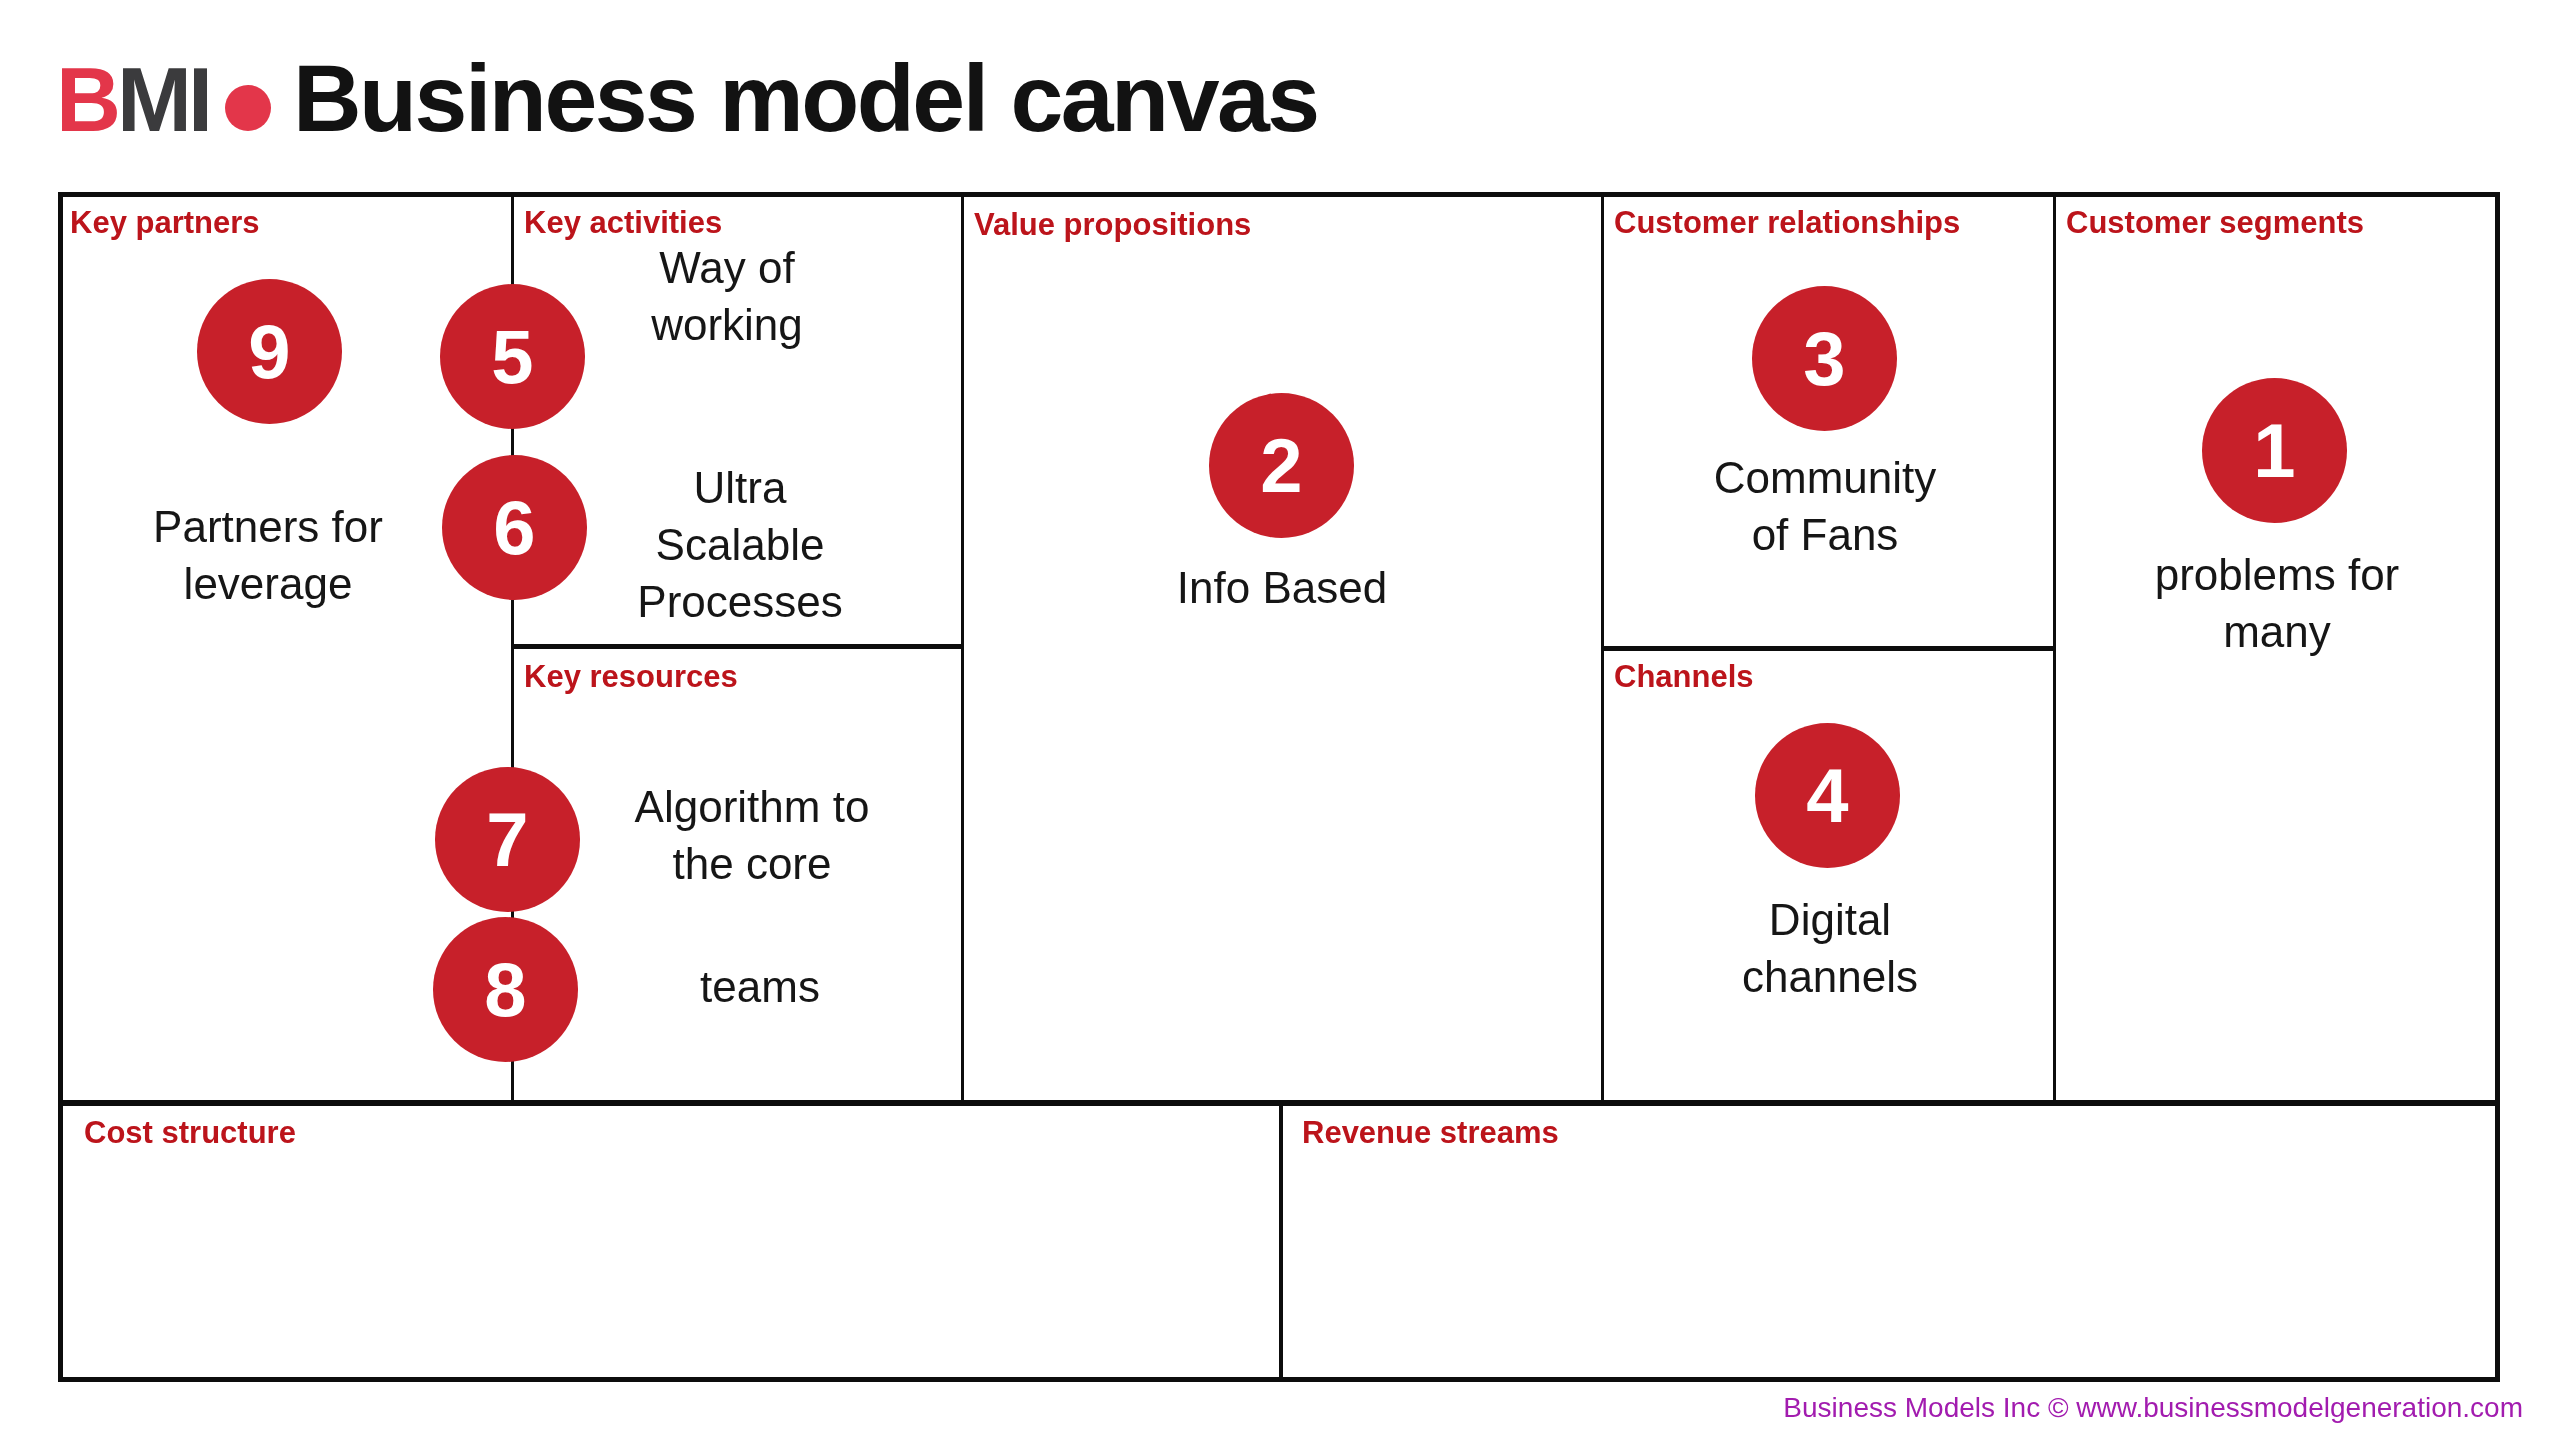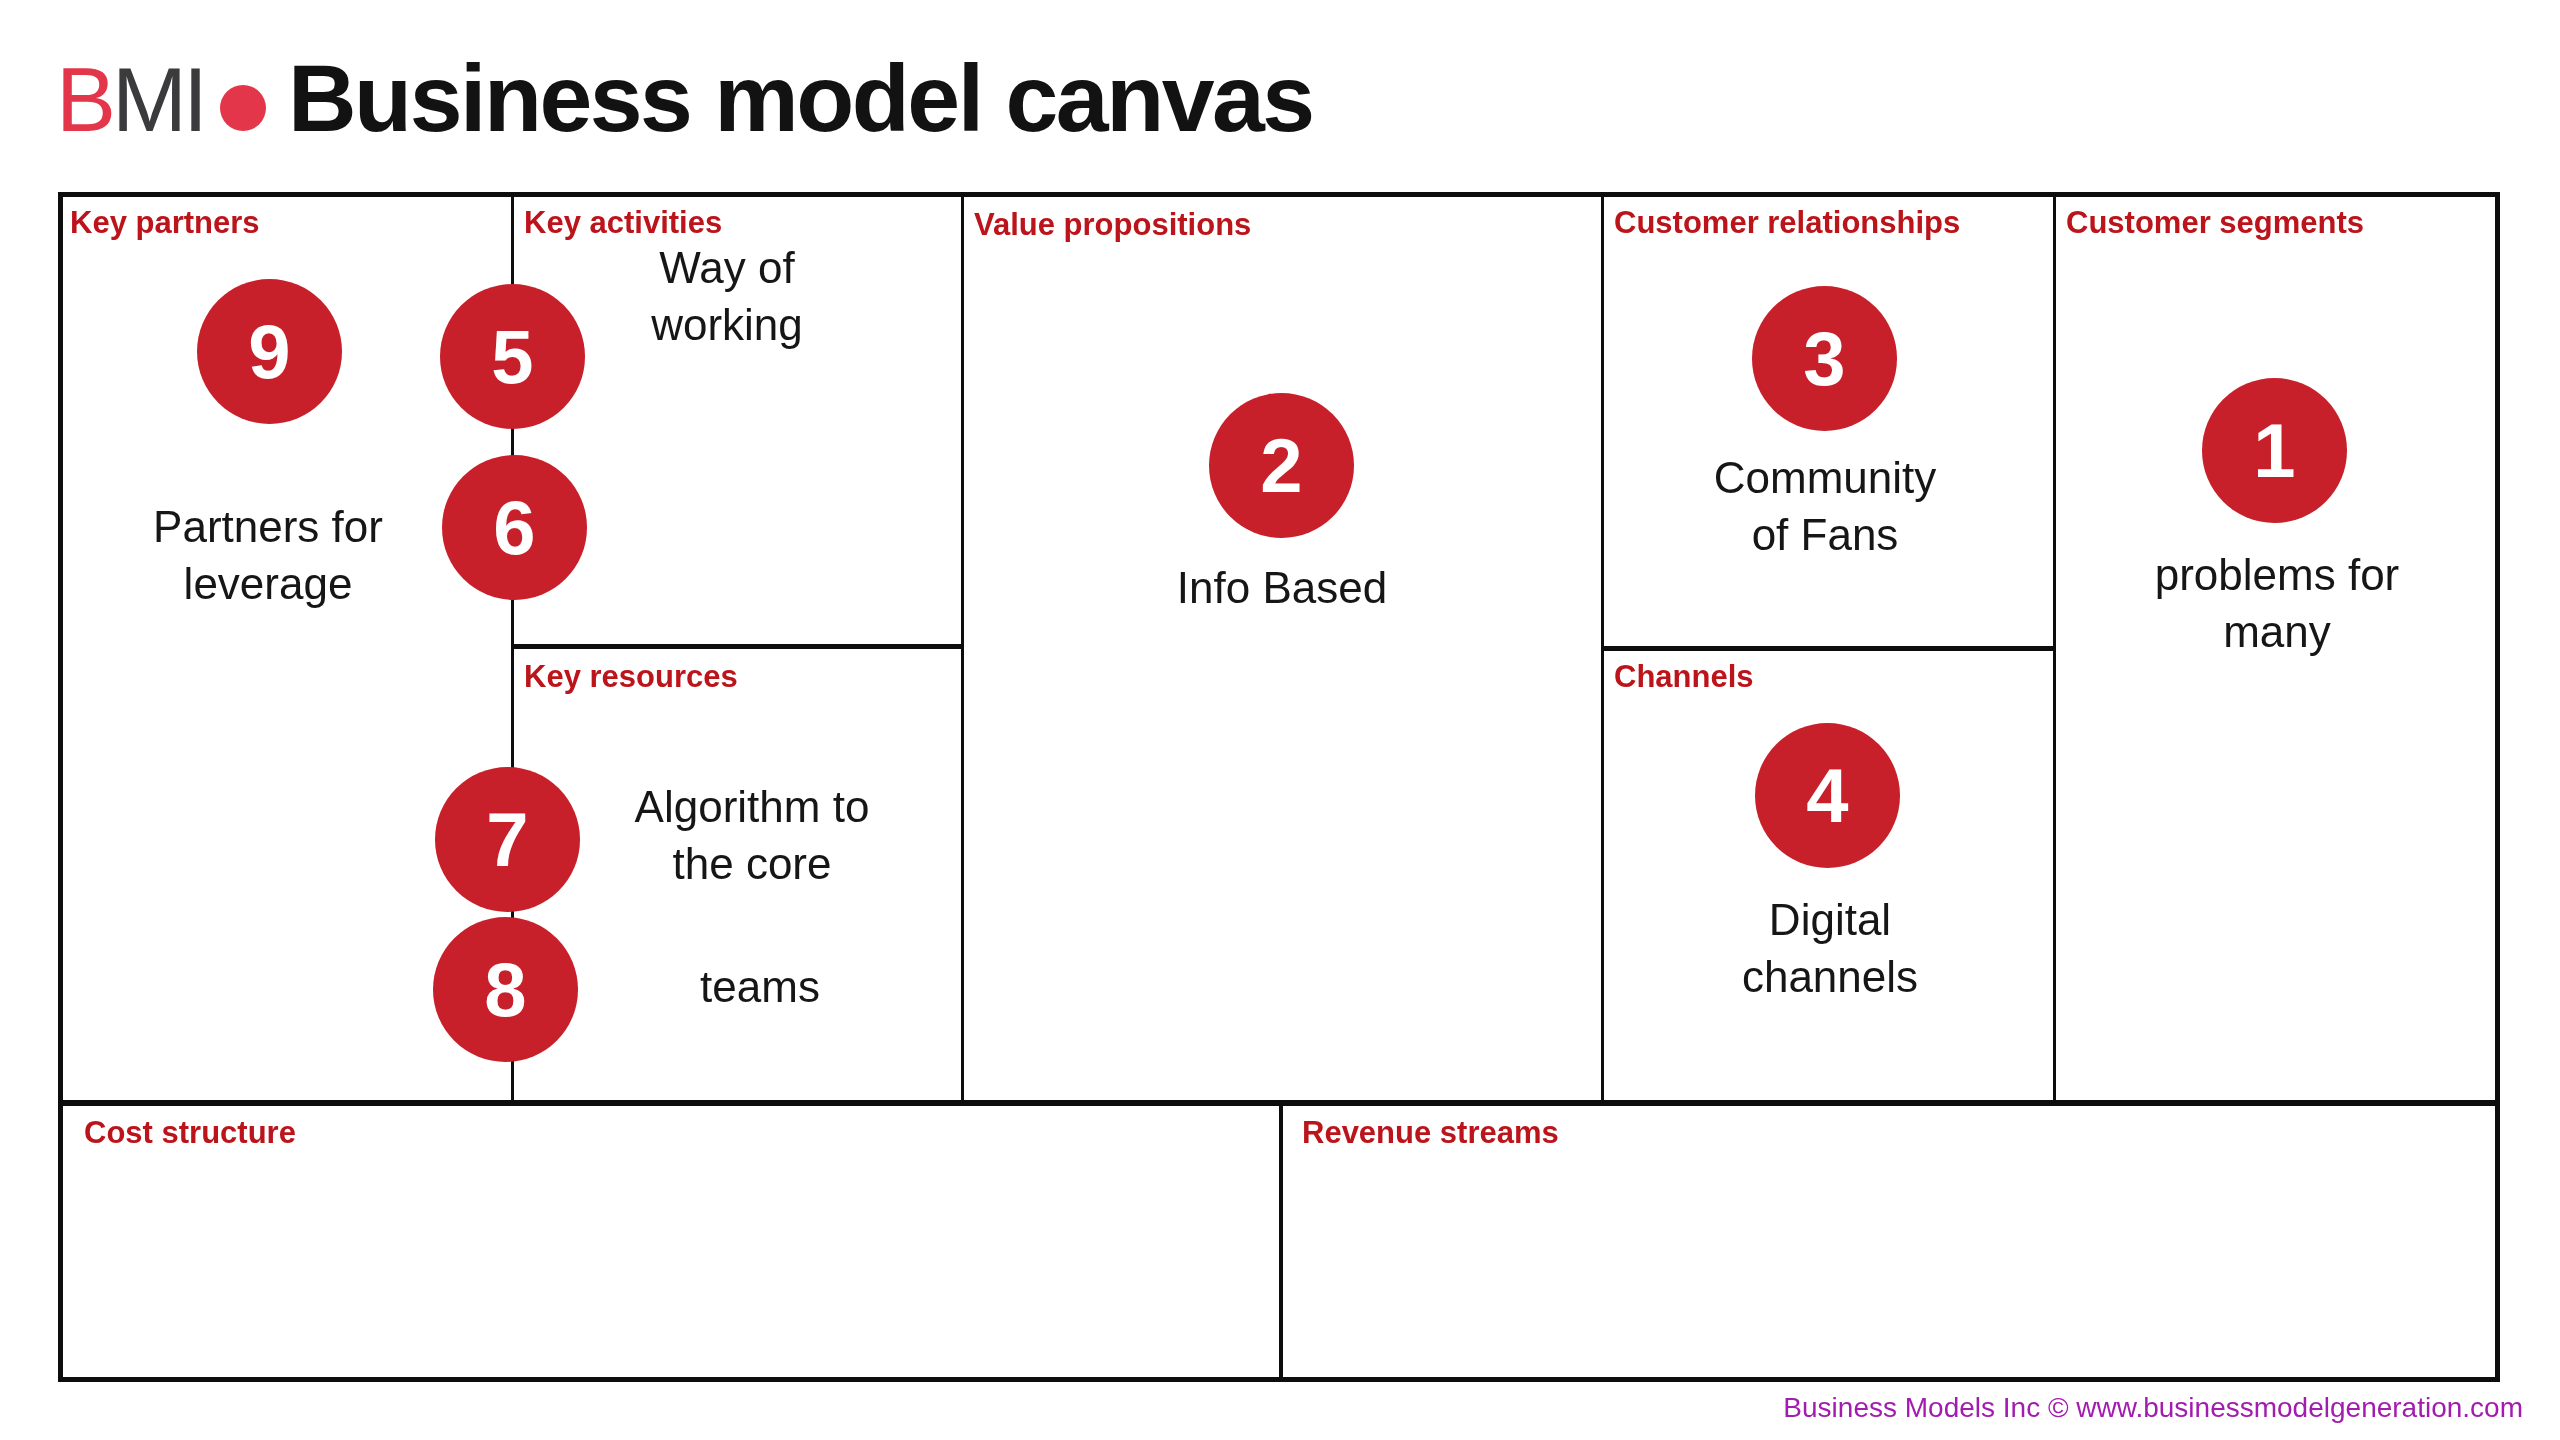--- a/index.html
+++ b/index.html
@@ -4,21 +4,21 @@
 <style>
   html, body { margin:0; padding:0; background:#ffffff; }
   body {
     width:2560px; height:1440px; position:relative; overflow:hidden;
     font-family:"Liberation Sans", sans-serif;
     -webkit-font-smoothing:antialiased;
   }
 
   
   .logo { position:absolute; left:56px; top:40px; height:116px; display:flex; align-items:baseline; }
-  .brand { font-size:90px; font-weight:400; letter-spacing:-4px; line-height:116px; }
+  .brand { font-size:90px; font-weight:700; letter-spacing:-4px; line-height:116px; }
   .brand .b  { color:#e3364a; }
   .brand .mi { color:#3b3b3d; }
   .logo-dot { display:inline-block; width:46px; height:46px; border-radius:50%;
               background:#e3364a; margin:0 22px 8px 16px; }
   .logo-title { font-size:95px; font-weight:600; letter-spacing:-2.5px; color:#121212; line-height:116px; }
 
   
   .canvas { position:absolute; left:58px; top:192px; width:2442px; height:1190px;
             border:5px solid #0d0d0d; box-sizing:border-box; background:#ffffff; }
   .vline, .hline { position:absolute; background:#0d0d0d; z-index:1; }
@@ -106,20 +106,25 @@
   <div class="note" style="left:-15px; top:270px;margin-top:31px;">
     <div>Partners for</div>
     <div>leverage</div>
   </div>
 
   <div class="note" style="left:444px; top:42px;">
     <div>Way of</div>
     <div>working</div>
   </div>
 
+  <div class="note" style="left:457px; top:262px;">
+    <div>Ultra</div>
+    <div>Scalable</div>
+    <div>Processes</div>
+  </div>
 
   <div class="note" style="left:469px; top:581px;">
     <div>Algorithm to</div>
     <div>the core</div>
   </div>
 
   <div class="note" style="left:477px; top:761px;">
     <div>teams</div>
   </div>
 

